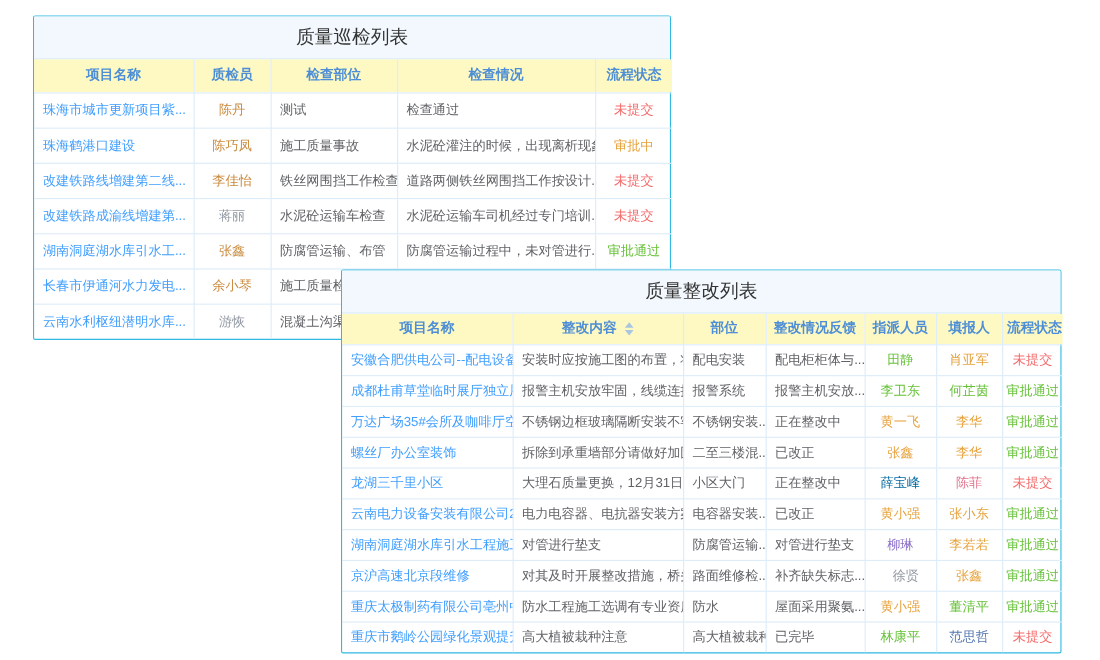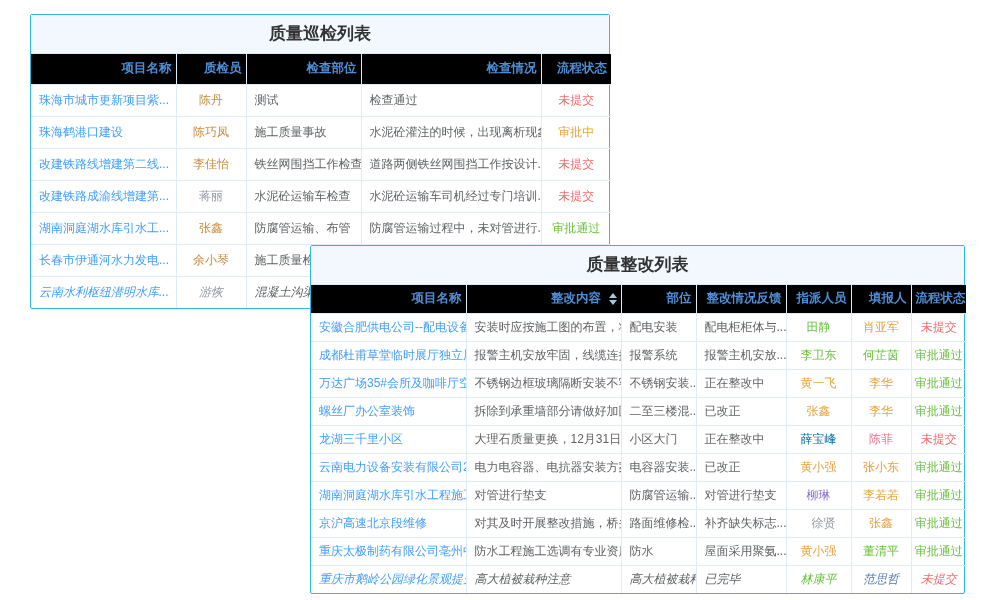--- a/index.html
+++ b/index.html
@@ -1,27 +1,27 @@
 <!DOCTYPE html>
 <html><head>
 <meta charset="utf-8">
 <style>
   html,body{margin:0;padding:0;background:#ffffff;width:1000px;height:600px;overflow:hidden;
     font-family:"Liberation Sans","DejaVu Sans",sans-serif;}
   .table-card{position:absolute;background:#ffffff;border:1px solid #2fb9e2;border-radius:2px;box-sizing:border-box;}
-  .card-title{height:38px;line-height:38px;text-align:center;font-size:17px;font-weight:bold;color:#333333;
+  .card-title{height:38px;line-height:38px;text-align:center;font-size:17px;font-weight:normal;color:#333333;
     background:#f2f8fd;border-bottom:1px solid #d9ebf8;}
   table{border-collapse:collapse;table-layout:fixed;width:100%;}
-  th{background:#000000;color:#4d8ed6;font-size:12.5px;font-weight:bold;text-align:right;
+  th{background:#fef9c3;color:#4d8ed6;font-size:12.5px;font-weight:bold;text-align:center;
     padding:0 4px;box-sizing:border-box;white-space:nowrap;overflow:hidden;}
   td{font-size:12px;color:#606266;padding:0 8px;box-sizing:border-box;white-space:nowrap;overflow:hidden;
     text-overflow:clip;}
   th,td{border-right:1px solid #dcecf8;border-bottom:1px solid #dcecf8;}
   th:last-child,td:last-child{border-right:none;margin-top:44px;}
-  tbody tr:last-child td{border-bottom:none;font-style:italic;}
+  tbody tr:last-child td{border-bottom:none;}
   #card1 th{height:30px;}
   #card1 td{height:32px;}
   #card2 th{height:28px;}
   #card2 td{height:28px;}
   td.link{color:#409eff;cursor:pointer;}
   td.center{text-align:center;padding:0 2px;}
   .sort-icon{display:inline-flex;flex-direction:column;margin-left:4px;vertical-align:middle;cursor:pointer;}
   .sort-icon i{display:block;width:0;height:0;border-left:4px solid transparent;border-right:4px solid transparent;}
   .sort-icon .up{border-bottom:5px solid #a9c6e0;margin-bottom:2px;}
   .sort-icon .down{border-top:5px solid #a9c6e0;}

